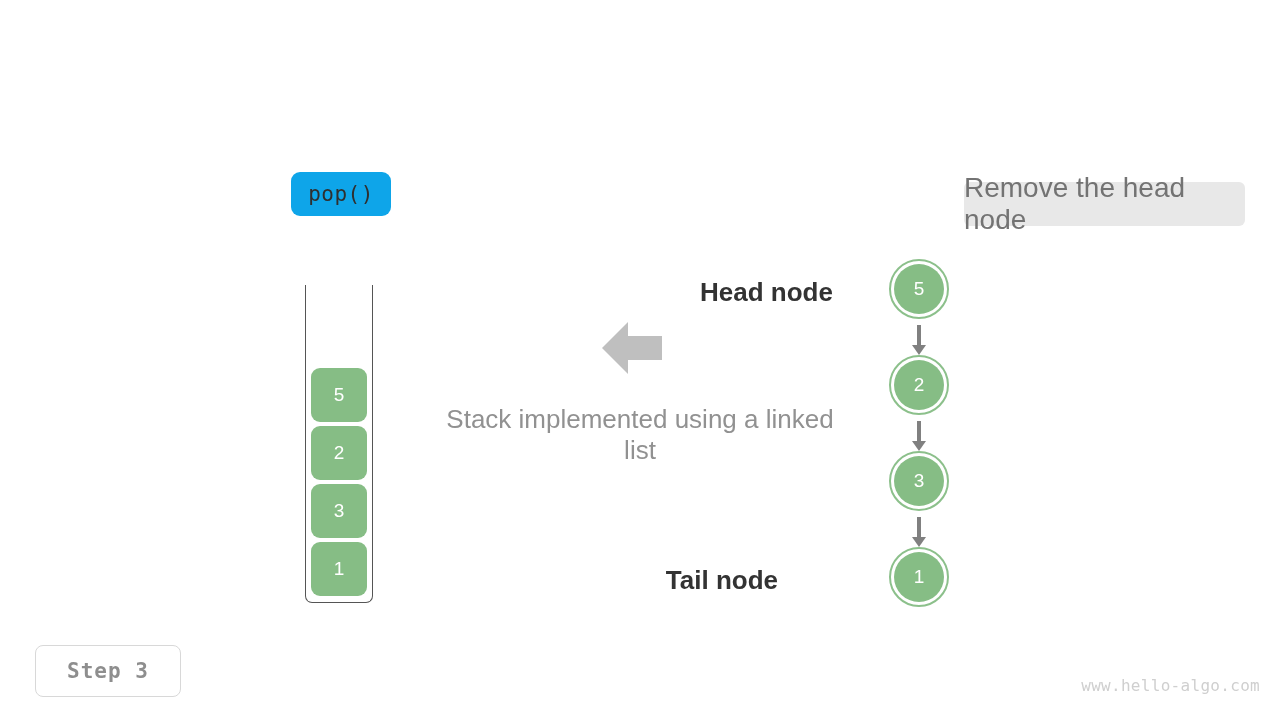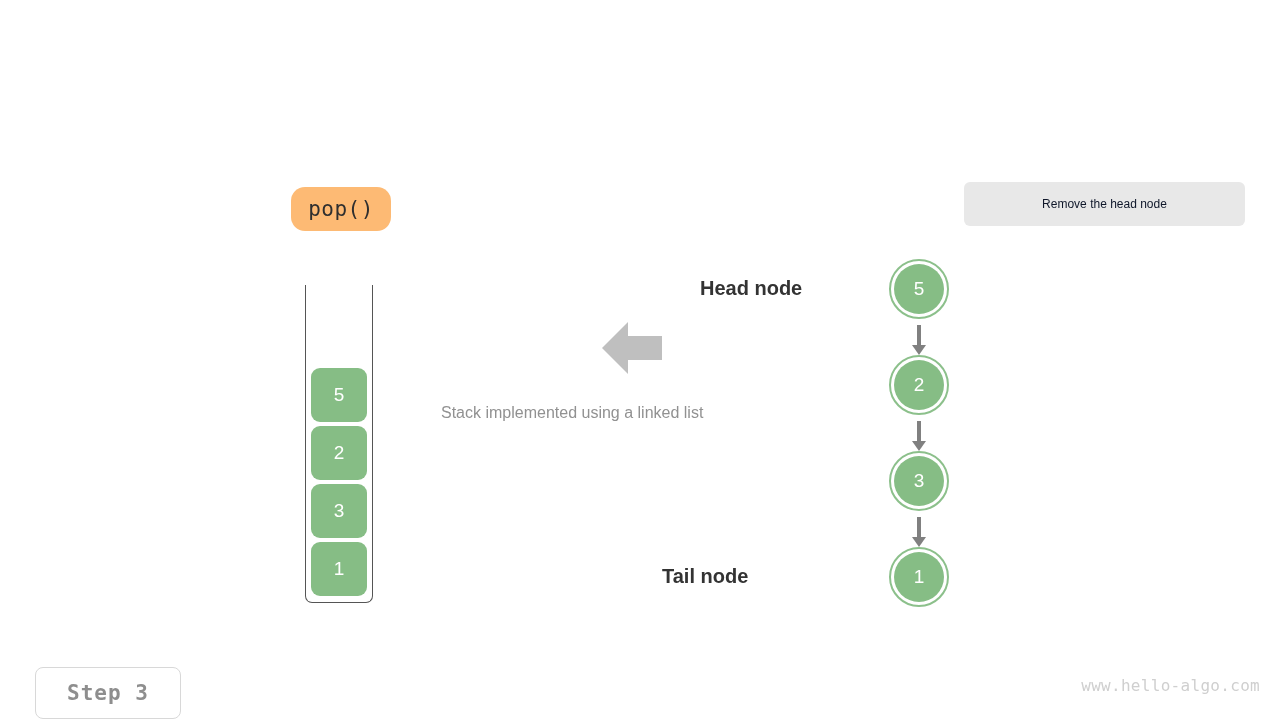--- a/index.html
+++ b/index.html
@@ -13,25 +13,25 @@
     position: relative;
     overflow: hidden;
     font-family: "Liberation Sans", sans-serif;
     -webkit-font-smoothing: antialiased;
   }
 
   
   .op-label {
     position: absolute;
     left: 291px;
-    top: 187px;
+    top: 172px;
     width: 100px;
     height: 44px;
-    background: #fdba74;
-    border-radius: 14px;
+    background: #0ea5e9;
+    border-radius: 9px;
     display: flex;
     align-items: center;
     justify-content: center;
     font-family: "DejaVu Sans Mono", "Liberation Mono", monospace;
     font-size: 21px;
     color: #2f2f2f;
     letter-spacing: 0.5px;
   }
 
   
@@ -39,22 +39,22 @@
     position: absolute;
     left: 964px;
     top: 182px;
     width: 281px;
     height: 44px;
     background: #e8e8e8;
     border-radius: 6px;
     display: flex;
     align-items: center;
     justify-content: center;
-    font-size: 12px;
-    color: #0f172a;
+    font-size: 28px;
+    color: #737373;
   }
 
   
   .stack-wrap {
     position: absolute;
     left: 305px;
     top: 285px;
     width: 68px;
     height: 318px;
   }
@@ -101,22 +101,22 @@
     left: 602px;
     top: 320px;
     width: 60px;
     height: 56px;
   }
   .mid-caption {
     position: absolute;
     left: 441px;
     top: 404px;
     width: 398px;
-    text-align: left;
-    font-size: 16px;
+    text-align: center;
+    font-size: 26px;
     color: #919191;
   }
 
   
   .linked-list {
     position: absolute;
     left: 889px;
     top: 259px;
     width: 60px;
     height: 348px;
@@ -164,34 +164,34 @@
     width: 0;
     height: 0;
     border-left: 7px solid transparent;
     border-right: 7px solid transparent;
     border-top: 10px solid #808080;
   }
 
   
   .node-tag {
     position: absolute;
-    font-size: 20px;
+    font-size: 26px;
     font-weight: bold;
     color: #333333;
     white-space: nowrap;
-    text-align: left;
+    text-align: right;
   }
   .tag-head { left: 700px; top: 277px; width: 116px; }
   .tag-tail { left: 662px; top: 565px; width: 116px; }
 
   
   .step-badge {
     position: absolute;
     left: 35px;
-    top: 667px;
+    top: 645px;
     width: 146px;
     height: 52px;
     box-sizing: border-box;
     background: #ffffff;
     border: 1.5px solid #d8d8d8;
     border-radius: 8px;
     display: flex;
     align-items: center;
     justify-content: center;
     font-family: "DejaVu Sans Mono", "Liberation Mono", monospace;

